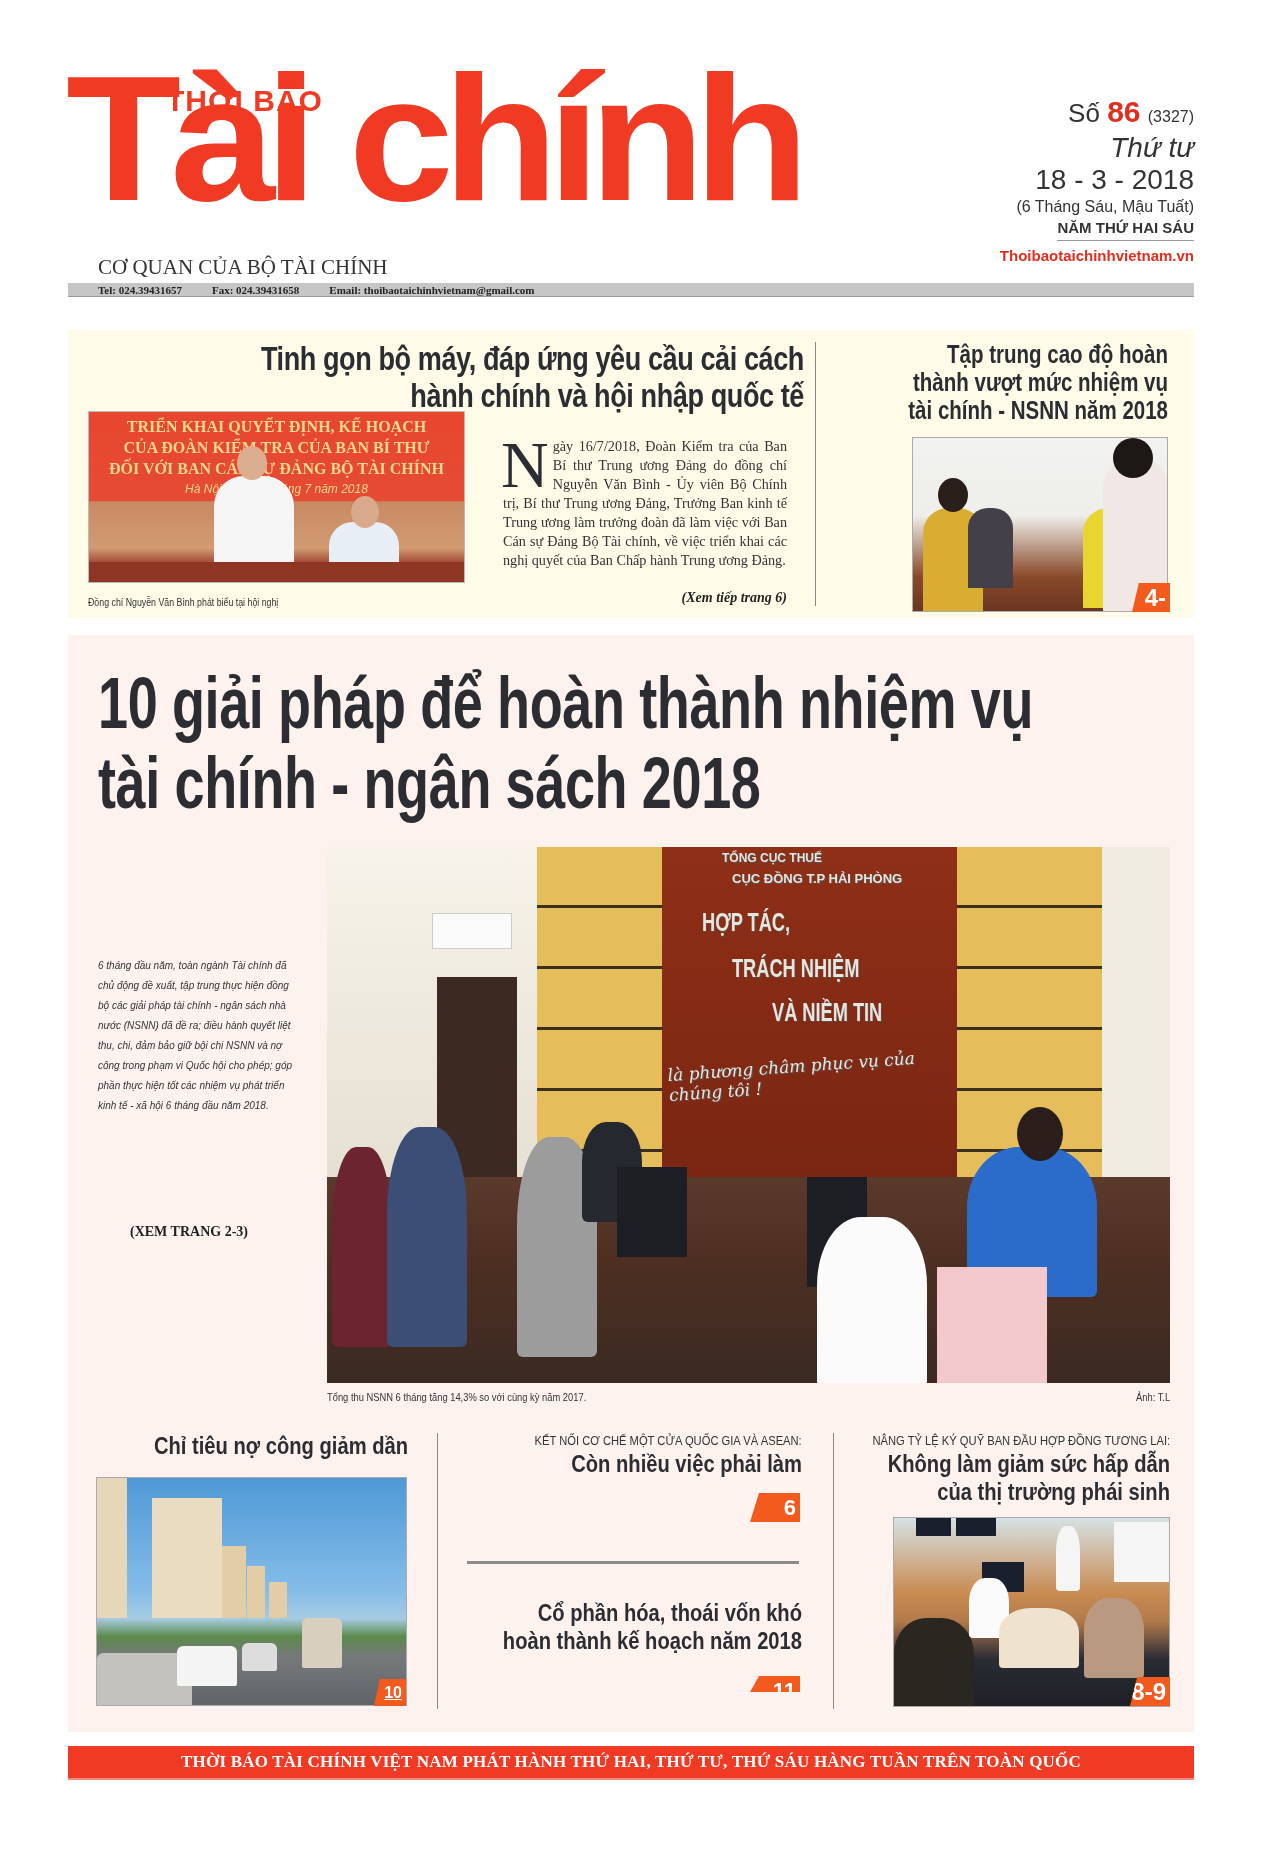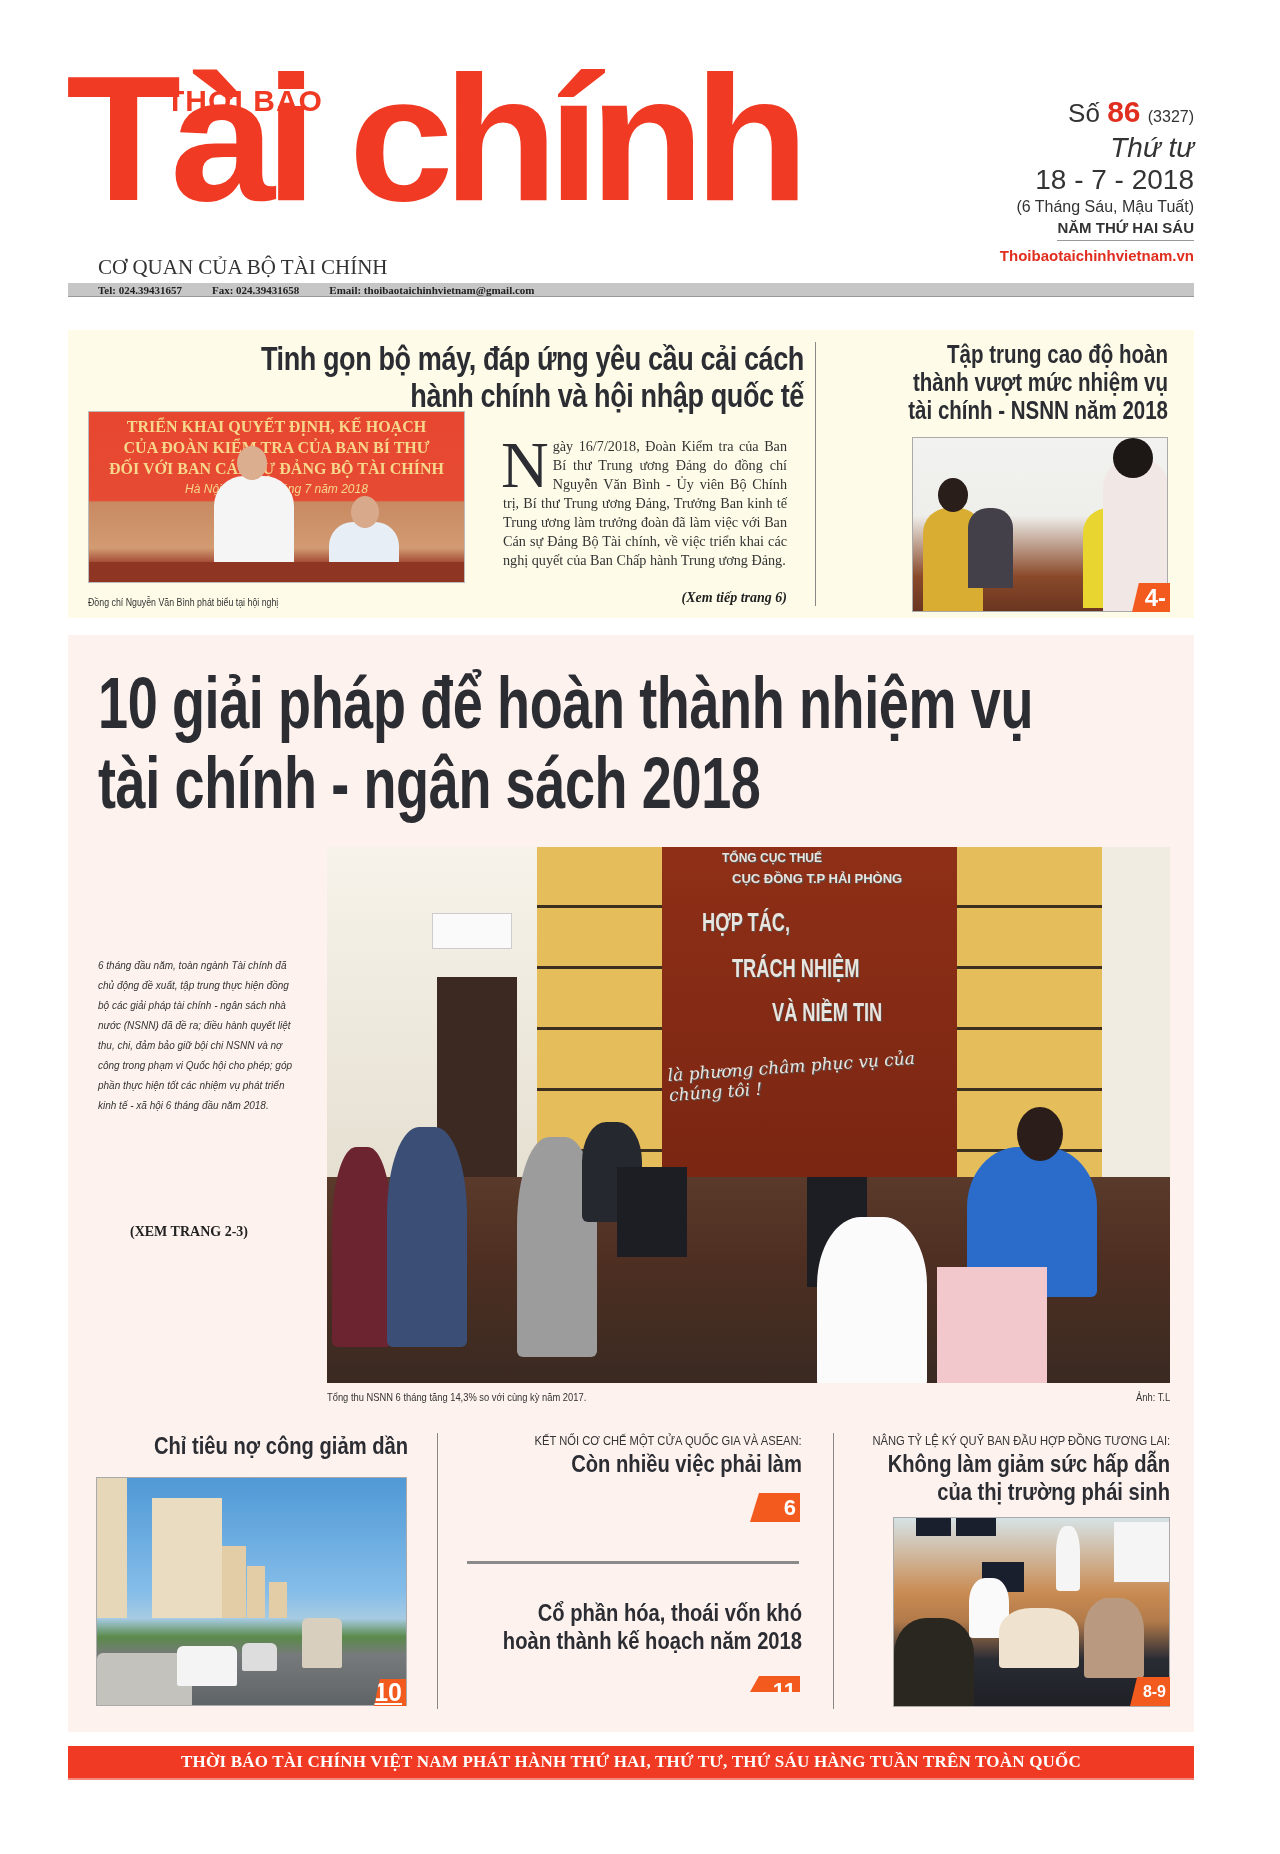--- a/index.html
+++ b/index.html
@@ -119,21 +119,21 @@
   <span>Email: thoibaotaichinhvietnam@gmail.com</span>
 </div>
 
 <div class="issue">
   <div class="line1">
     <span>Số</span>
     <span class="num">86</span>
     <span class="sub">(3327)</span>
   </div>
   <div class="day">Thứ tư</div>
-  <div class="date">18 - 7 - 2018</div>
+  <div class="date">18 - 3 - 2018</div>
   <div class="lunar">(6 Tháng Sáu, Mậu Tuất)</div>
   <div class="year">NĂM THỨ HAI SÁU</div>
   <div class="web">Thoibaotaichinhvietnam.vn</div>
 </div>
 
 <div class="top"></div>
 <div class="top-divider"></div>
 
 <div class="headline-condensed t1-head">Tinh gọn bộ máy, đáp ứng yêu cầu cải cách hành chính và hội nhập quốc tế</div>
 
@@ -213,21 +213,21 @@
   <div class="bld" style="left:0; top:0; width:30px; height:140px;"></div>
   <div class="bld" style="left:55px; top:20px; width:70px; height:120px; background:#e9dcc0;"></div>
   <div class="bld" style="left:125px; top:68px; width:24px; height:72px; background:#e2cda7;"></div>
   <div class="bld" style="left:150px; top:88px; width:18px; height:52px; background:#e2cda7;"></div>
   <div class="bld" style="left:172px; top:104px; width:18px; height:36px; background:#e2cda7;"></div>
   <div class="car" style="left:0; top:175px; width:95px; height:55px; background:#c4c2bd;"></div>
   <div class="car" style="left:80px; top:168px; width:60px; height:40px; background:#f4f4f4;"></div>
   <div class="car" style="left:145px; top:165px; width:35px; height:28px;"></div>
   <div class="car" style="left:205px; top:140px; width:40px; height:50px; background:#d8cfbe;"></div>
 </div>
-<div class="page-tag" style="left:374px; top:1679px; width:32px; height:27px; font-size:25px; line-height:27px;text-decoration:underline;">10</div>
+<div class="page-tag" style="left:374px; top:1679px; width:32px; height:27px; font-size:16px; line-height:27px;text-decoration:underline;">10</div>
 
 <div class="vdiv1"></div>
 
 <div class="kicker b2-kick">KẾT NỐI CƠ CHẾ MỘT CỬA QUỐC GIA VÀ ASEAN:</div>
 <div class="headline-condensed b2-head">Còn nhiều việc phải làm</div>
 <div class="page-tag" style="left:750px; top:1493px; width:50px; height:29px; font-size:22px; line-height:29px;">6</div>
 
 <div class="hdiv"></div>
 
 <div class="headline-condensed b3-head">Cổ phần hóa, thoái vốn khó hoàn thành kế hoạch năm 2018</div>
@@ -241,15 +241,15 @@
   <div class="sc"></div>
   <div class="mon" style="left:22px; top:0; width:35px; height:18px;"></div>
   <div class="mon" style="left:62px; top:0; width:40px; height:18px;"></div>
   <div class="mon" style="left:88px; top:44px; width:42px; height:30px;"></div>
   <div class="ppl" style="left:162px; top:8px; width:24px; height:65px; background:#f5f5f5;"></div>
   <div class="ppl" style="left:0; top:100px; width:80px; height:90px; background:#2a2620;"></div>
   <div class="ppl" style="left:75px; top:60px; width:40px; height:60px; background:#fafafa;"></div>
   <div class="ppl" style="left:105px; top:90px; width:80px; height:60px; background:#efe2cf;"></div>
   <div class="ppl" style="left:190px; top:80px; width:60px; height:80px; background:#b99a80;"></div>
 </div>
-<div class="page-tag" style="left:1130px; top:1677px; width:40px; height:29px; font-size:16px; line-height:29px;">8-9</div>
+<div class="page-tag" style="left:1130px; top:1677px; width:40px; height:29px; font-size:24px; line-height:29px;">8-9</div>
 
 <div class="footer-bar">THỜI BÁO TÀI CHÍNH VIỆT NAM PHÁT HÀNH THỨ HAI, THỨ TƯ, THỨ SÁU HÀNG TUẦN TRÊN TOÀN QUỐC</div>
 
 </body></html>

